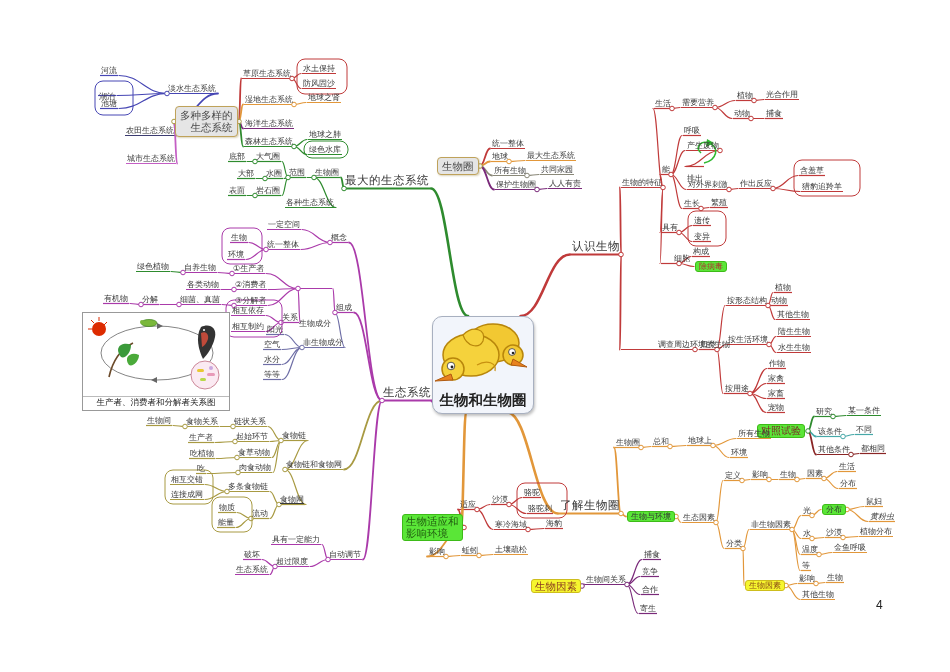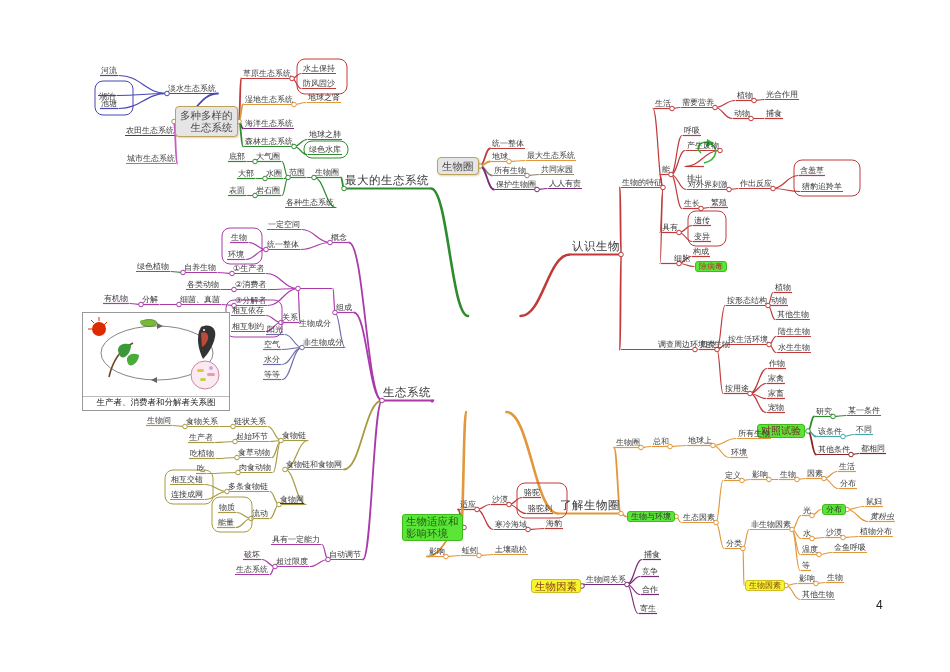--- a/index.html
+++ b/index.html
@@ -635,20 +635,37 @@
       <div class="nd" style="left: 252px; top: 509px;">流动</div>
       <div class="nd" style="left: 219px; top: 503px;">物质</div>
       <div class="nd" style="left: 218px; top: 518px;">能量</div>
       <div class="nd" style="left: 329px; top: 550px;">自动调节</div>
       <div class="nd" style="left: 272px; top: 535px;">具有一定能力</div>
       <div class="nd" style="left: 276px; top: 557px;">超过限度</div>
       <div class="nd" style="left: 244px; top: 550px;">破坏</div>
       <div class="nd" style="left: 236px; top: 565px;">生态系统</div>
     </div>
 
+  <div id="center-topic">
+    <svg width="98" height="72" viewBox="0 0 98 72">
+      <ellipse cx="60" cy="26" rx="26" ry="19" fill="#f2c832" stroke="#b8860b" stroke-width="1.5"></ellipse>
+      <circle cx="80" cy="38" r="10" fill="#f2c832" stroke="#b8860b" stroke-width="1.5"></circle>
+      <path d="M80 42 L94 50 L78 48 Z" fill="#e8821e" stroke="#b05a10" stroke-width="1"></path>
+      <circle cx="79" cy="35" r="3.4" fill="#fff" stroke="#333" stroke-width="0.8"></circle>
+      <circle cx="80" cy="36" r="1.3" fill="#222"></circle>
+      <ellipse cx="38" cy="38" rx="28" ry="21" fill="#f5d23c" stroke="#b8860b" stroke-width="1.5"></ellipse>
+      <path d="M30 18 C40 8 54 12 50 24 C46 32 34 30 30 18 Z" fill="#f5d23c" stroke="#b8860b" stroke-width="1.2"></path>
+      <circle cx="20" cy="52" r="11" fill="#f5d23c" stroke="#b8860b" stroke-width="1.5"></circle>
+      <path d="M18 57 L2 64 L20 63 Z" fill="#e8821e" stroke="#b05a10" stroke-width="1"></path>
+      <circle cx="18" cy="49" r="3.8" fill="#fff" stroke="#333" stroke-width="0.8"></circle>
+      <circle cx="19" cy="50" r="1.4" fill="#222"></circle>
+      <path d="M44 48 C54 42 64 46 62 54" fill="none" stroke="#c89010" stroke-width="1.2"></path>
+    </svg>
+    <div id="center-title">生物和生物圈</div>
+  </div>
 
   <div id="rel-diagram">
     <svg width="144" height="78" viewBox="0 0 144 78">
       <ellipse cx="74" cy="40" rx="56" ry="27" fill="none" stroke="#666" stroke-width="0.8"></ellipse>
       <polygon points="74,10 80,13 74,16" fill="#666"></polygon>
       <polygon points="74,70 68,67 74,64" fill="#666"></polygon>
       <circle cx="16" cy="16" r="7" fill="#dd2b00"></circle>
       <g stroke="#dd2b00" stroke-width="1">
           <line x1="16" y1="4" x2="16" y2="8"></line>
           <line x1="5" y1="16" x2="9" y2="16"></line>

